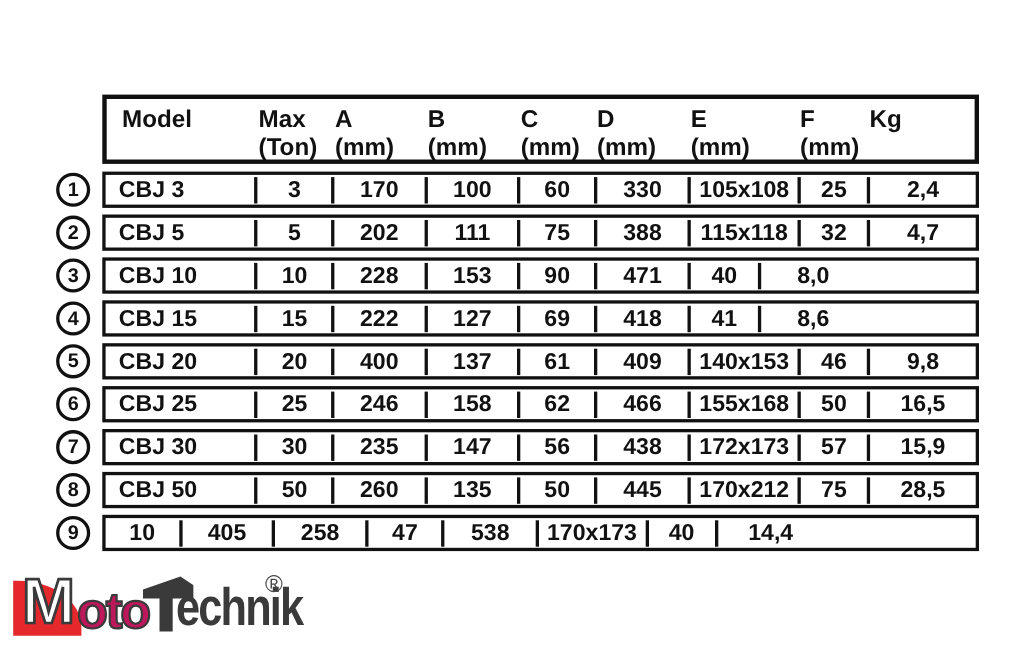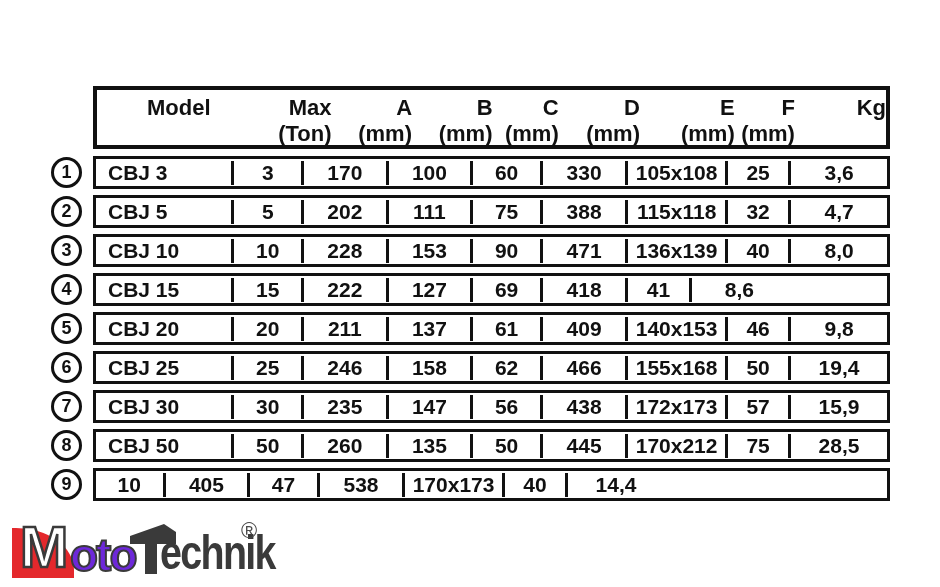--- a/index.html
+++ b/index.html
@@ -2,39 +2,39 @@
 <html><head>
 <meta charset="utf-8">
 <style>
   html,body{margin:0;padding:0;background:#ffffff;}
   body{width:940px;height:587px;font-family:"Liberation Sans",sans-serif;}
   .canvas{position:relative;width:940px;height:587px;background:#ffffff;overflow:hidden;}
 
   
   .table-wrap{position:absolute;left:93px;top:86px;width:797px;}
   .header-box{box-sizing:border-box;border:4px solid #111111;height:63px;display:flex;margin-bottom:7px;background:#fff;}
-  .hcell{box-sizing:border-box;padding-top:5px;text-align:right;font-weight:700;font-size:22px;line-height:1.18;color:#111111;}
-  .hcell.left{text-align:left;padding-left:14px;margin-left:36px;}
+  .hcell{box-sizing:border-box;padding-top:5px;text-align:left;font-weight:700;font-size:22px;line-height:1.18;color:#111111;}
+  .hcell.left{text-align:left;padding-left:14px;}
   .row-wrap{position:relative;margin-bottom:6px;height:33px;}
   .row-circle{position:absolute;left:-42px;top:1px;width:25px;height:25px;border:3px solid #111111;border-radius:50%;
               display:flex;align-items:center;justify-content:center;font-weight:700;font-size:18px;color:#111111;background:#fff;}
   .row-box{box-sizing:border-box;border:3px solid #111111;height:33px;display:flex;background:#fff;align-items:center;}
   .cell{box-sizing:border-box;border-right:3px solid #111111;display:flex;align-items:center;justify-content:center;
         font-weight:700;font-size:21px;color:#111111;white-space:nowrap;}
   .cell:last-child{border-right:none;}
   .cell.left{justify-content:flex-start;padding-left:12px;}
   .c0{width:17.5%;} .c1{width:8.8%;} .c2{width:10.7%;} .c3{width:10.7%;} .c4{width:8.8%;}
   .c5{width:10.8%;} .c6{width:12.6%;} .c7{width:8.0%;} .c8{width:12.1%;}
 
   
   .logo{position:absolute;left:12px;top:518px;width:270px;height:66px;}
   .logo-red{position:absolute;left:0;top:10px;width:62px;height:50px;background:#e4282c;border-top-right-radius:58px 42px;}
   .logo-m{position:absolute;left:8px;top:0px;font-size:58px;font-weight:700;color:#ffffff;
           -webkit-text-stroke:2.5px #3a3a3a;line-height:1;}
-  .logo-oto{position:absolute;left:58px;top:14px;font-size:46px;font-weight:700;color:#6d28d9;
+  .logo-oto{position:absolute;left:58px;top:14px;font-size:46px;font-weight:700;color:#be185d;
             -webkit-text-stroke:2px #3a3a3a;line-height:1;letter-spacing:-2px;}
   .logo-t{position:absolute;left:118px;top:4px;}
   .logo-echnik{position:absolute;left:148px;top:11px;font-size:48px;font-weight:700;color:#3a3a3a;line-height:1;
                letter-spacing:-2px;transform:scaleX(0.82);transform-origin:left top;}
   .logo-reg{position:absolute;left:229px;top:0px;font-size:22px;font-weight:400;color:#4a4a4a;}
 </style>
 </head>
 <body>
 
 <div class="canvas">
@@ -84,21 +84,21 @@
       <div class="row-circle">1</div>
       <div class="row-box">
         <div class="cell c0 left">CBJ 3</div>
         <div class="cell c1">3</div>
         <div class="cell c2">170</div>
         <div class="cell c3">100</div>
         <div class="cell c4">60</div>
         <div class="cell c5">330</div>
         <div class="cell c6">105x108</div>
         <div class="cell c7">25</div>
-        <div class="cell c8">3,6</div>
+        <div class="cell c8">2,4</div>
       </div>
     </div>
 
     <div class="row-wrap">
       <div class="row-circle">2</div>
       <div class="row-box">
         <div class="cell c0 left">CBJ 5</div>
         <div class="cell c1">5</div>
         <div class="cell c2">202</div>
         <div class="cell c3">111</div>
@@ -112,21 +112,20 @@
 
     <div class="row-wrap">
       <div class="row-circle">3</div>
       <div class="row-box">
         <div class="cell c0 left">CBJ 10</div>
         <div class="cell c1">10</div>
         <div class="cell c2">228</div>
         <div class="cell c3">153</div>
         <div class="cell c4">90</div>
         <div class="cell c5">471</div>
-        <div class="cell c6">136x139</div>
         <div class="cell c7">40</div>
         <div class="cell c8">8,0</div>
       </div>
     </div>
 
     <div class="row-wrap">
       <div class="row-circle">4</div>
       <div class="row-box">
         <div class="cell c0 left">CBJ 15</div>
         <div class="cell c1">15</div>
@@ -137,42 +136,42 @@
         <div class="cell c7">41</div>
         <div class="cell c8">8,6</div>
       </div>
     </div>
 
     <div class="row-wrap">
       <div class="row-circle">5</div>
       <div class="row-box">
         <div class="cell c0 left">CBJ 20</div>
         <div class="cell c1">20</div>
-        <div class="cell c2">211</div>
+        <div class="cell c2">400</div>
         <div class="cell c3">137</div>
         <div class="cell c4">61</div>
         <div class="cell c5">409</div>
         <div class="cell c6">140x153</div>
         <div class="cell c7">46</div>
         <div class="cell c8">9,8</div>
       </div>
     </div>
 
     <div class="row-wrap">
       <div class="row-circle">6</div>
       <div class="row-box">
         <div class="cell c0 left">CBJ 25</div>
         <div class="cell c1">25</div>
         <div class="cell c2">246</div>
         <div class="cell c3">158</div>
         <div class="cell c4">62</div>
         <div class="cell c5">466</div>
         <div class="cell c6">155x168</div>
         <div class="cell c7">50</div>
-        <div class="cell c8">19,4</div>
+        <div class="cell c8">16,5</div>
       </div>
     </div>
 
     <div class="row-wrap">
       <div class="row-circle">7</div>
       <div class="row-box">
         <div class="cell c0 left">CBJ 30</div>
         <div class="cell c1">30</div>
         <div class="cell c2">235</div>
         <div class="cell c3">147</div>
@@ -197,20 +196,21 @@
         <div class="cell c7">75</div>
         <div class="cell c8">28,5</div>
       </div>
     </div>
 
     <div class="row-wrap">
       <div class="row-circle">9</div>
       <div class="row-box">
         <div class="cell c1">10</div>
         <div class="cell c2">405</div>
+        <div class="cell c3">258</div>
         <div class="cell c4">47</div>
         <div class="cell c5">538</div>
         <div class="cell c6">170x173</div>
         <div class="cell c7">40</div>
         <div class="cell c8">14,4</div>
       </div>
     </div>
 
   </div>
 

